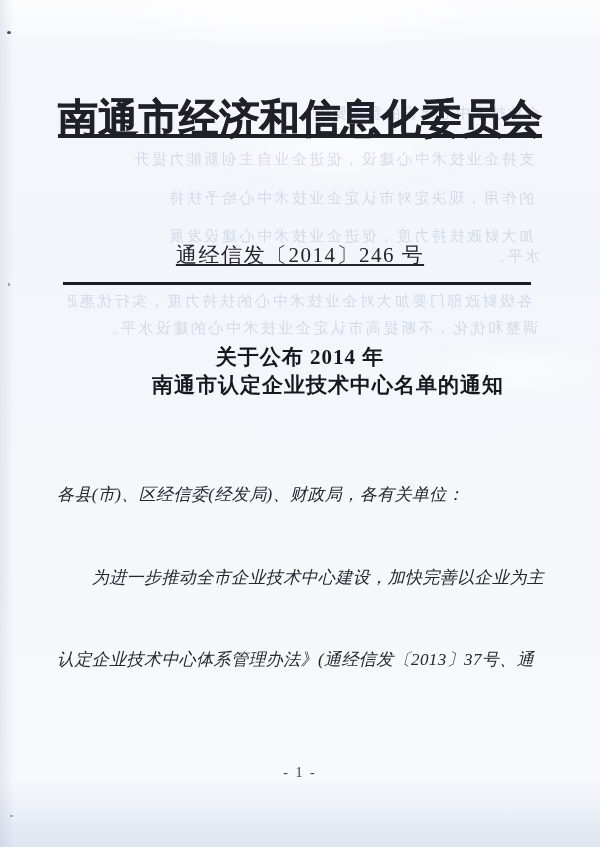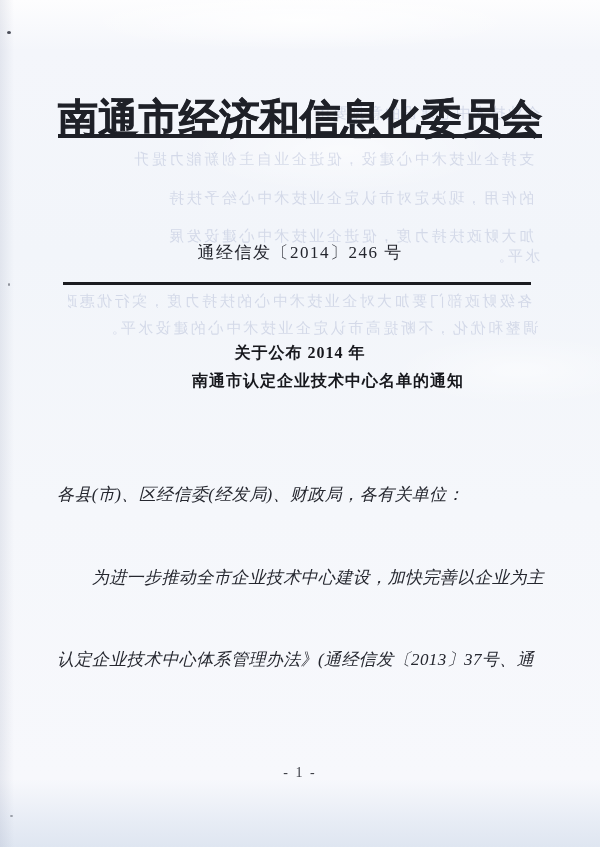--- a/index.html
+++ b/index.html
@@ -49,29 +49,29 @@
     position:absolute;left:58px;top:92px;width:484px;
     color:#1f2128;font-weight:700;
     -webkit-text-stroke:.7px #1f2128;
   }
   .issuer .row{
     font-size:40px;line-height:54px;white-space:nowrap;
     text-align:justify;text-align-last:justify;text-decoration:underline;
   }
   .doc-number{
     position:absolute;left:0;top:241px;width:100%;
-    text-align:center;font-size:17px;letter-spacing:1.5px;color:#23252d;
+    text-align:center;font-size:21px;letter-spacing:1.5px;color:#23252d;text-decoration:underline;
   }
   .rule{
     position:absolute;left:63px;top:282px;width:468px;height:2.5px;
     background:#1b1c20;
   }
   .title{
     position:absolute;left:0;width:100%;text-align:center;
-    font-weight:700;font-size:16px;color:#17181d;letter-spacing:1px;
+    font-weight:700;font-size:21px;color:#17181d;letter-spacing:1px;
   }
   .title.t1{top:343px;}
   .title.t2{top:371px;padding-left:28px;}
   .body{
     position:absolute;left:57px;top:426px;width:490px;
     font-size:17px;line-height:27.5px;letter-spacing:.4px;
     color:#25272f;white-space:pre;
   }
   .body .line{height:27.5px;overflow:hidden;font-style:italic;}
   .page-number{

